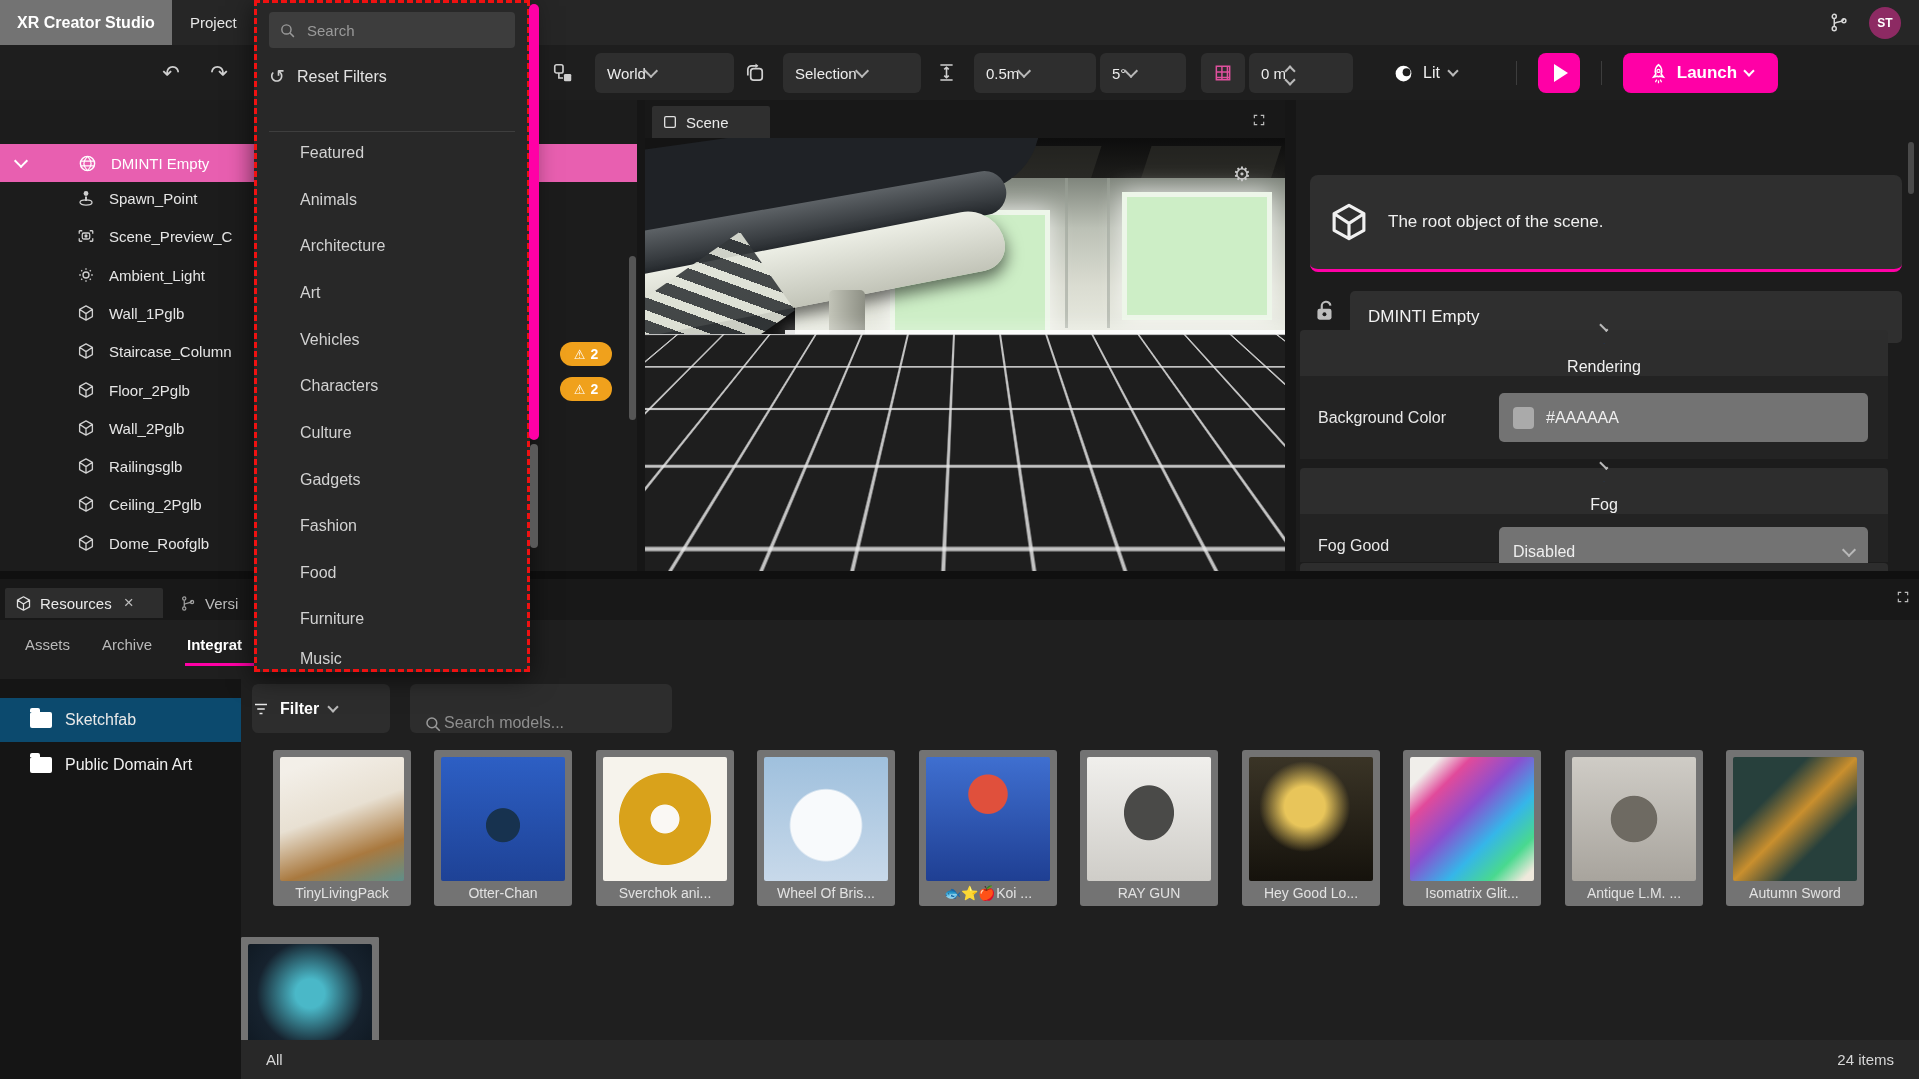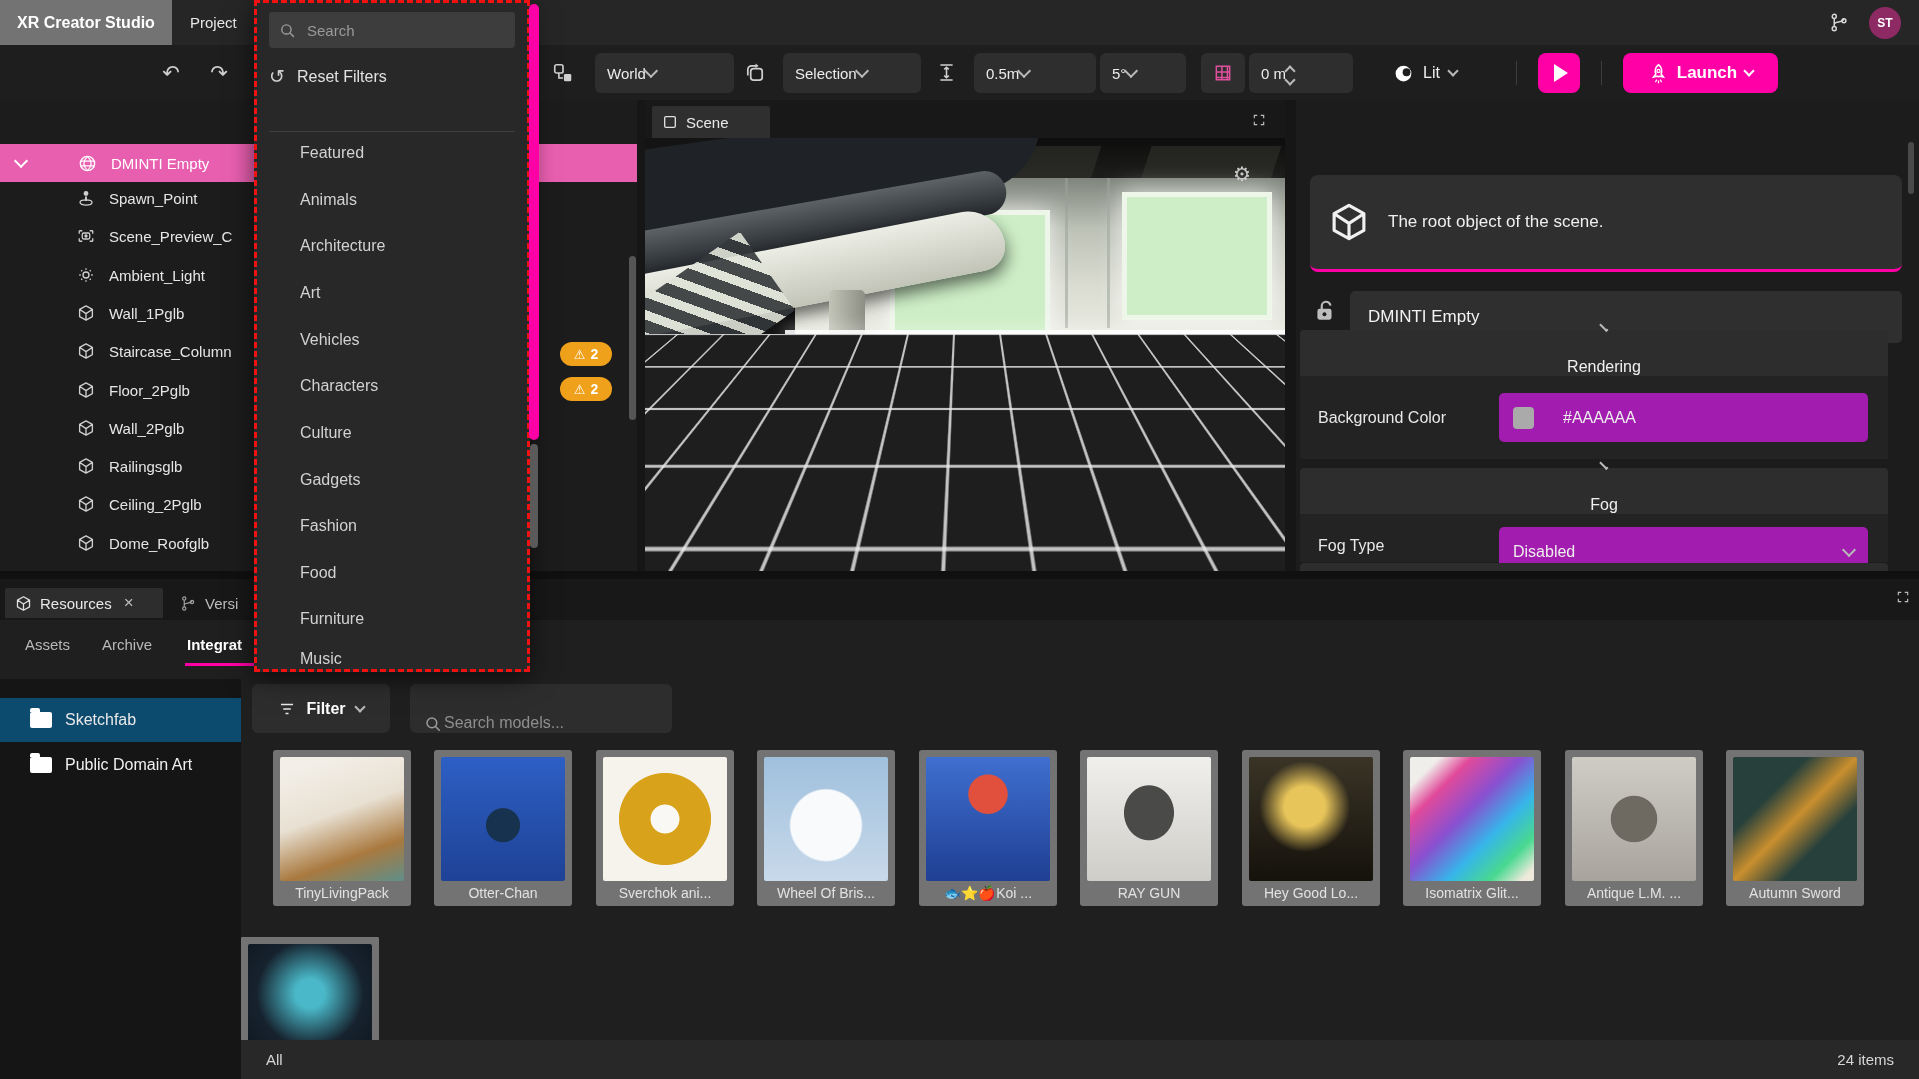--- a/index.html
+++ b/index.html
@@ -90,38 +90,38 @@
   
   .proppanel{left:1296px;top:100px;width:623px;height:471px;background:#1c1c1c;}
   .pcard{left:1310px;top:175px;width:592px;height:97px;background:#2f2f2f;border-radius:8px;border-bottom:3px solid #ff00a6;
          display:flex;align-items:center;gap:18px;padding-left:18px;box-sizing:border-box;color:#efefef;font-size:17px;}
   .pname{left:1350px;top:291px;width:552px;height:52px;background:#2f2f2f;border-radius:5px;display:flex;align-items:center;
          padding-left:18px;box-sizing:border-box;color:#f2f2f2;font-size:17px;}
   .psec{left:1300px;width:588px;height:46px;background:#2d2d2d;display:flex;align-items:center;gap:14px;padding-left:20px;
         box-sizing:border-box;color:#f0f0f0;font-size:16px;border-radius:4px 4px 0 0;flex-direction:column;}
   .prow{left:1300px;width:588px;background:#232323;}
   .plabel{position:absolute;left:18px;color:#e8e8e8;font-size:16px;}
-  .pinput{position:absolute;left:199px;width:369px;height:49px;background:#a21caf;border-radius:5px;display:flex;align-items:center;
-          padding:0 14px;gap:29px;box-sizing:border-box;color:#eee;font-size:16px;}
+  .pinput{position:absolute;left:199px;width:369px;height:49px;background:#737373;border-radius:5px;display:flex;align-items:center;
+          padding:0 14px;gap:12px;box-sizing:border-box;color:#eee;font-size:16px;}
   .swatch{width:21px;height:22px;background:#aaaaaa;border-radius:4px;}
   .pscroll{left:1908px;top:142px;width:6px;height:52px;background:#4a4a4a;border-radius:3px;}
   
   .botgap{left:0;top:571px;width:1919px;height:8px;background:#101010;}
   .botpanel{left:0;top:579px;width:1919px;height:500px;background:#1f1f1f;}
   .botleft{position:absolute;left:0;top:0;width:241px;height:500px;background:#151515;}
   .bothdr{position:absolute;left:0;top:0;width:1919px;height:41px;background:#181818;}
   .subtab{position:absolute;top:57px;color:#b9b9b9;}
   .subtab.active{color:#fff;font-weight:bold;}
   .subunder{position:absolute;left:185px;top:84px;width:69px;height:3px;background:#ff00a6;}
   .folderrow{position:absolute;left:0;width:241px;height:44px;display:flex;align-items:center;gap:13px;padding-left:30px;box-sizing:border-box;color:#f0f0f0;font-size:16px;}
   .folderrow.sel{background:#0c4a6e;color:#e9e9e9;}
   .foldico{width:22px;height:16px;background:#fff;border-radius:2px;position:relative;}
   .foldico:before{content:"";position:absolute;left:0;top:-4px;width:10px;height:4px;background:#fff;border-radius:2px 2px 0 0;}
   .filterbtn{position:absolute;left:252px;top:105px;width:138px;height:49px;background:#2d2d2d;border-radius:6px;
-             display:flex;align-items:center;justify-content:center;gap:10px;color:#fff;font-weight:bold;font-size:16px;}
+             display:flex;align-items:center;justify-content:flex-start;gap:10px;color:#fff;font-weight:bold;font-size:16px;}
   .modelsearch{position:absolute;left:410px;top:105px;width:262px;height:49px;background:#2d2d2d;border-radius:6px;
                display:flex;align-items:flex-end;padding:0 14px;box-sizing:border-box;}
   .modelsearch input{background:transparent;border:none;outline:none;color:#ddd;font-size:16px;width:190px;font-family:"Liberation Sans",sans-serif;}
   .modelsearch input::placeholder{color:#8e8e8e;}
   .card{position:absolute;width:138px;background:#737373;border-radius:3px;}
   .thumb{margin:7px 7px 0 7px;width:124px;height:124px;border-radius:2px;}
   .clabel{height:25px;line-height:25px;text-align:center;font-size:14px;color:#e2e2e2;white-space:nowrap;overflow:hidden;}
   .c0{left:273px}.c1{left:434px}.c2{left:596px}.c3{left:757px}.c4{left:919px}
   .c5{left:1080px}.c6{left:1242px}.c7{left:1403px}.c8{left:1565px}.c9{left:1726px}
   .row2clip{position:absolute;left:241px;top:358px;width:1678px;height:103px;overflow:hidden;}
@@ -496,21 +496,21 @@
       </div>
     </div>
     <div class="abs psec" style="top:368px;left:4px">
       <span class="chev"></span>
       <svg class="ic" width="20" height="20" style="color:#4a8fe0">
           <use href="#i-cloud"></use>
         </svg>
       <span>Fog</span>
     </div>
     <div class="abs prow" style="top:414px;left:4px;height:48px">
-      <span class="plabel" style="top:23px">Fog Type</span>
+      <span class="plabel" style="top:23px">Fog Good</span>
       <div class="pinput" style="top:13px;justify-content:space-between">
         <span>Disabled</span>
         <span class="chev"></span>
       </div>
     </div>
     <div class="abs" style="top:463px;left:4px;width:588px;height:8px;background:#2d2d2d;border-radius:4px 4px 0 0"></div>
     <div class="abs pscroll" style="left:612px;top:42px"></div>
   </div>
 
   <div class="abs botgap"></div>

